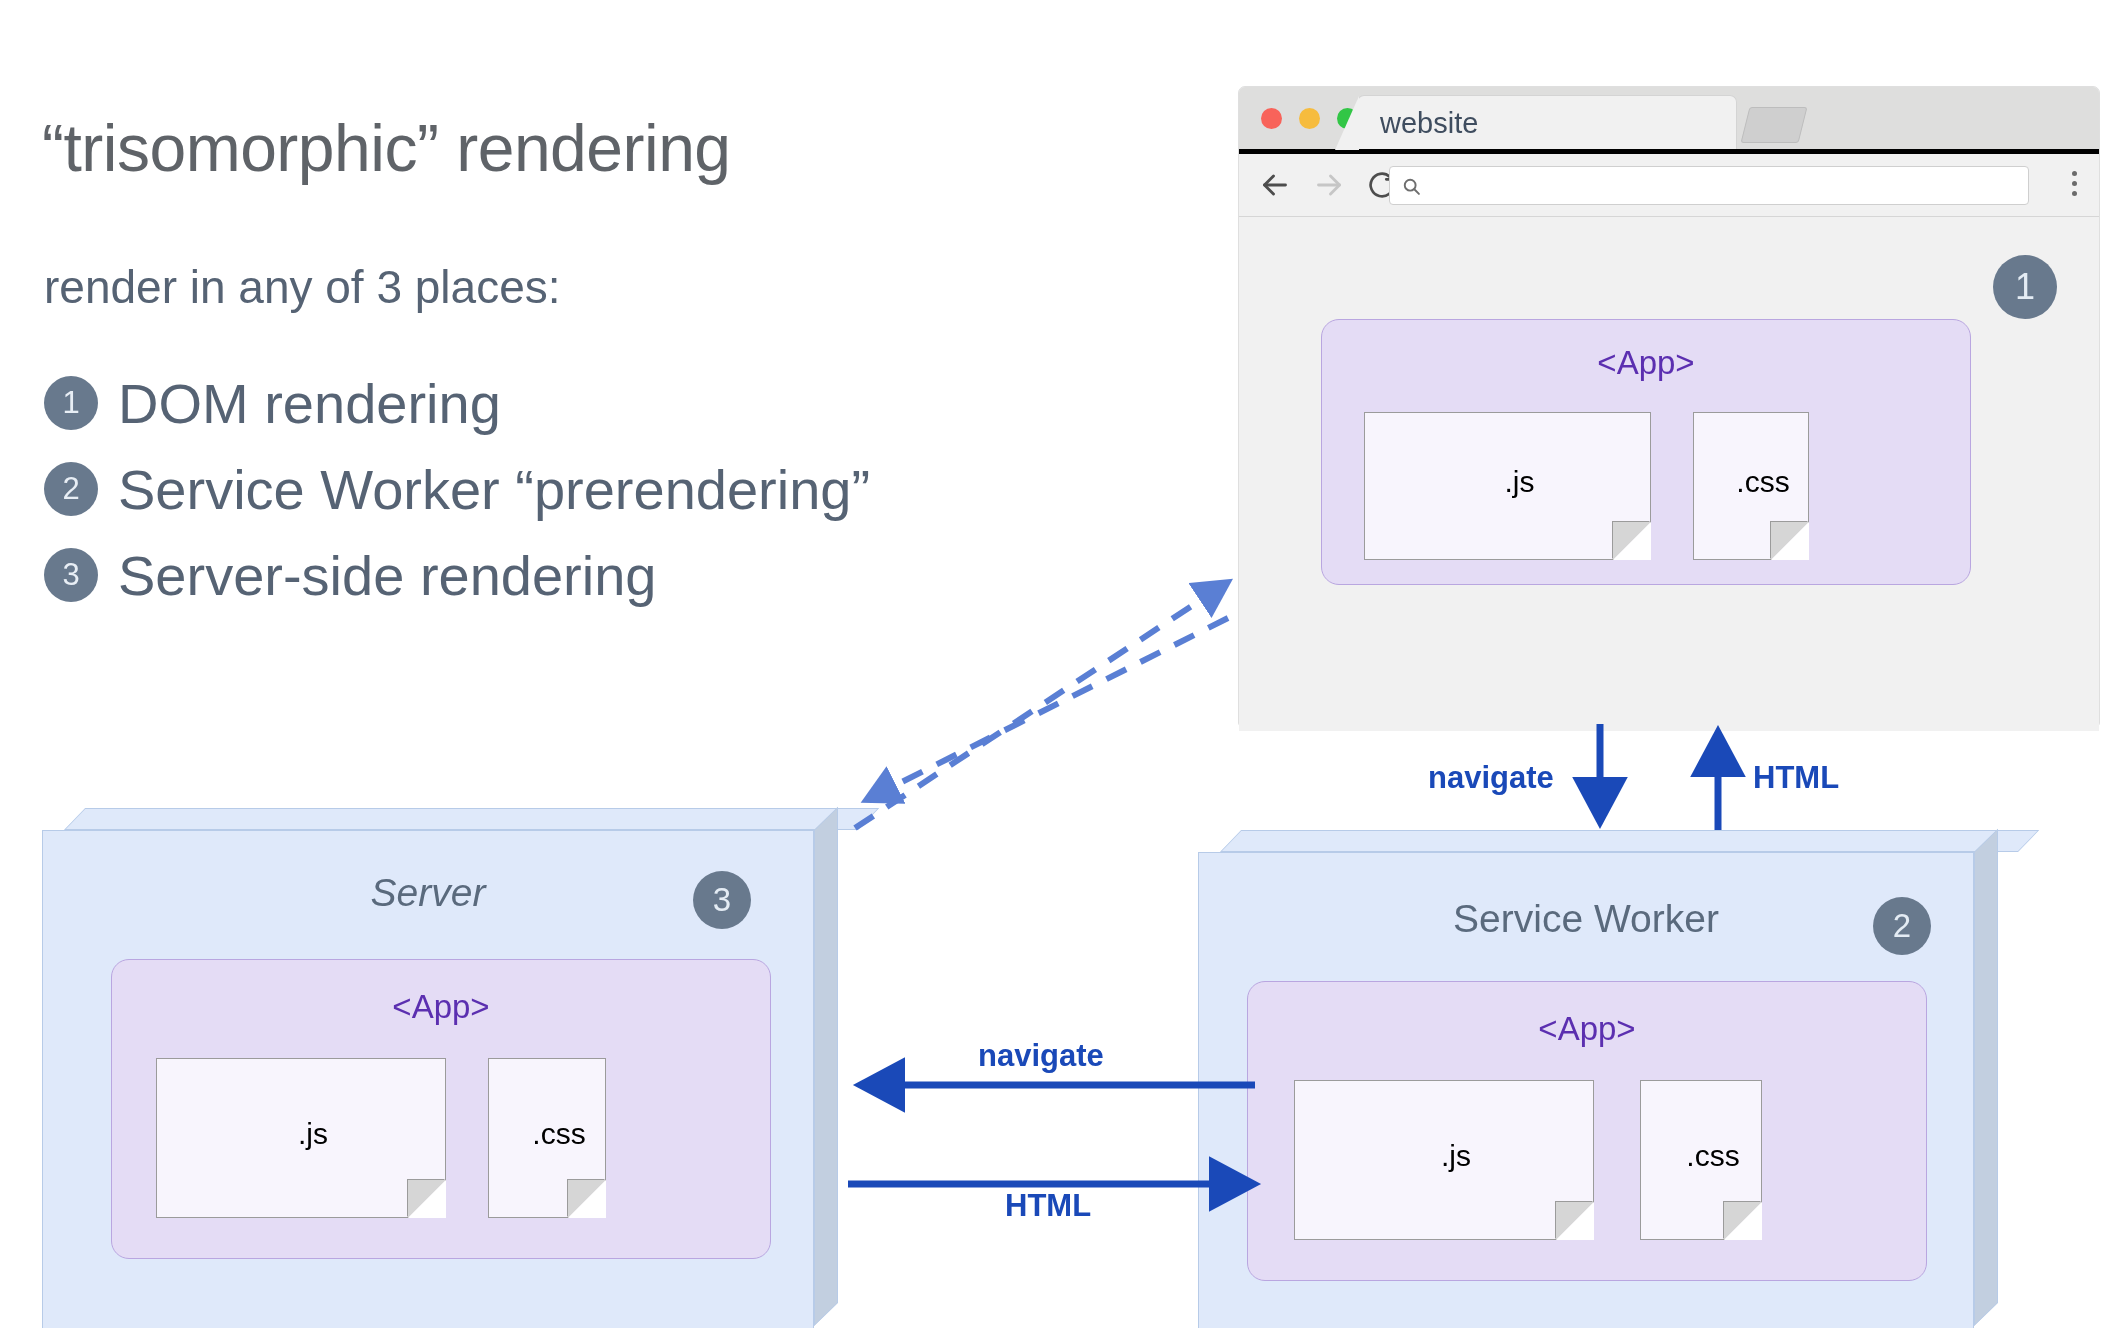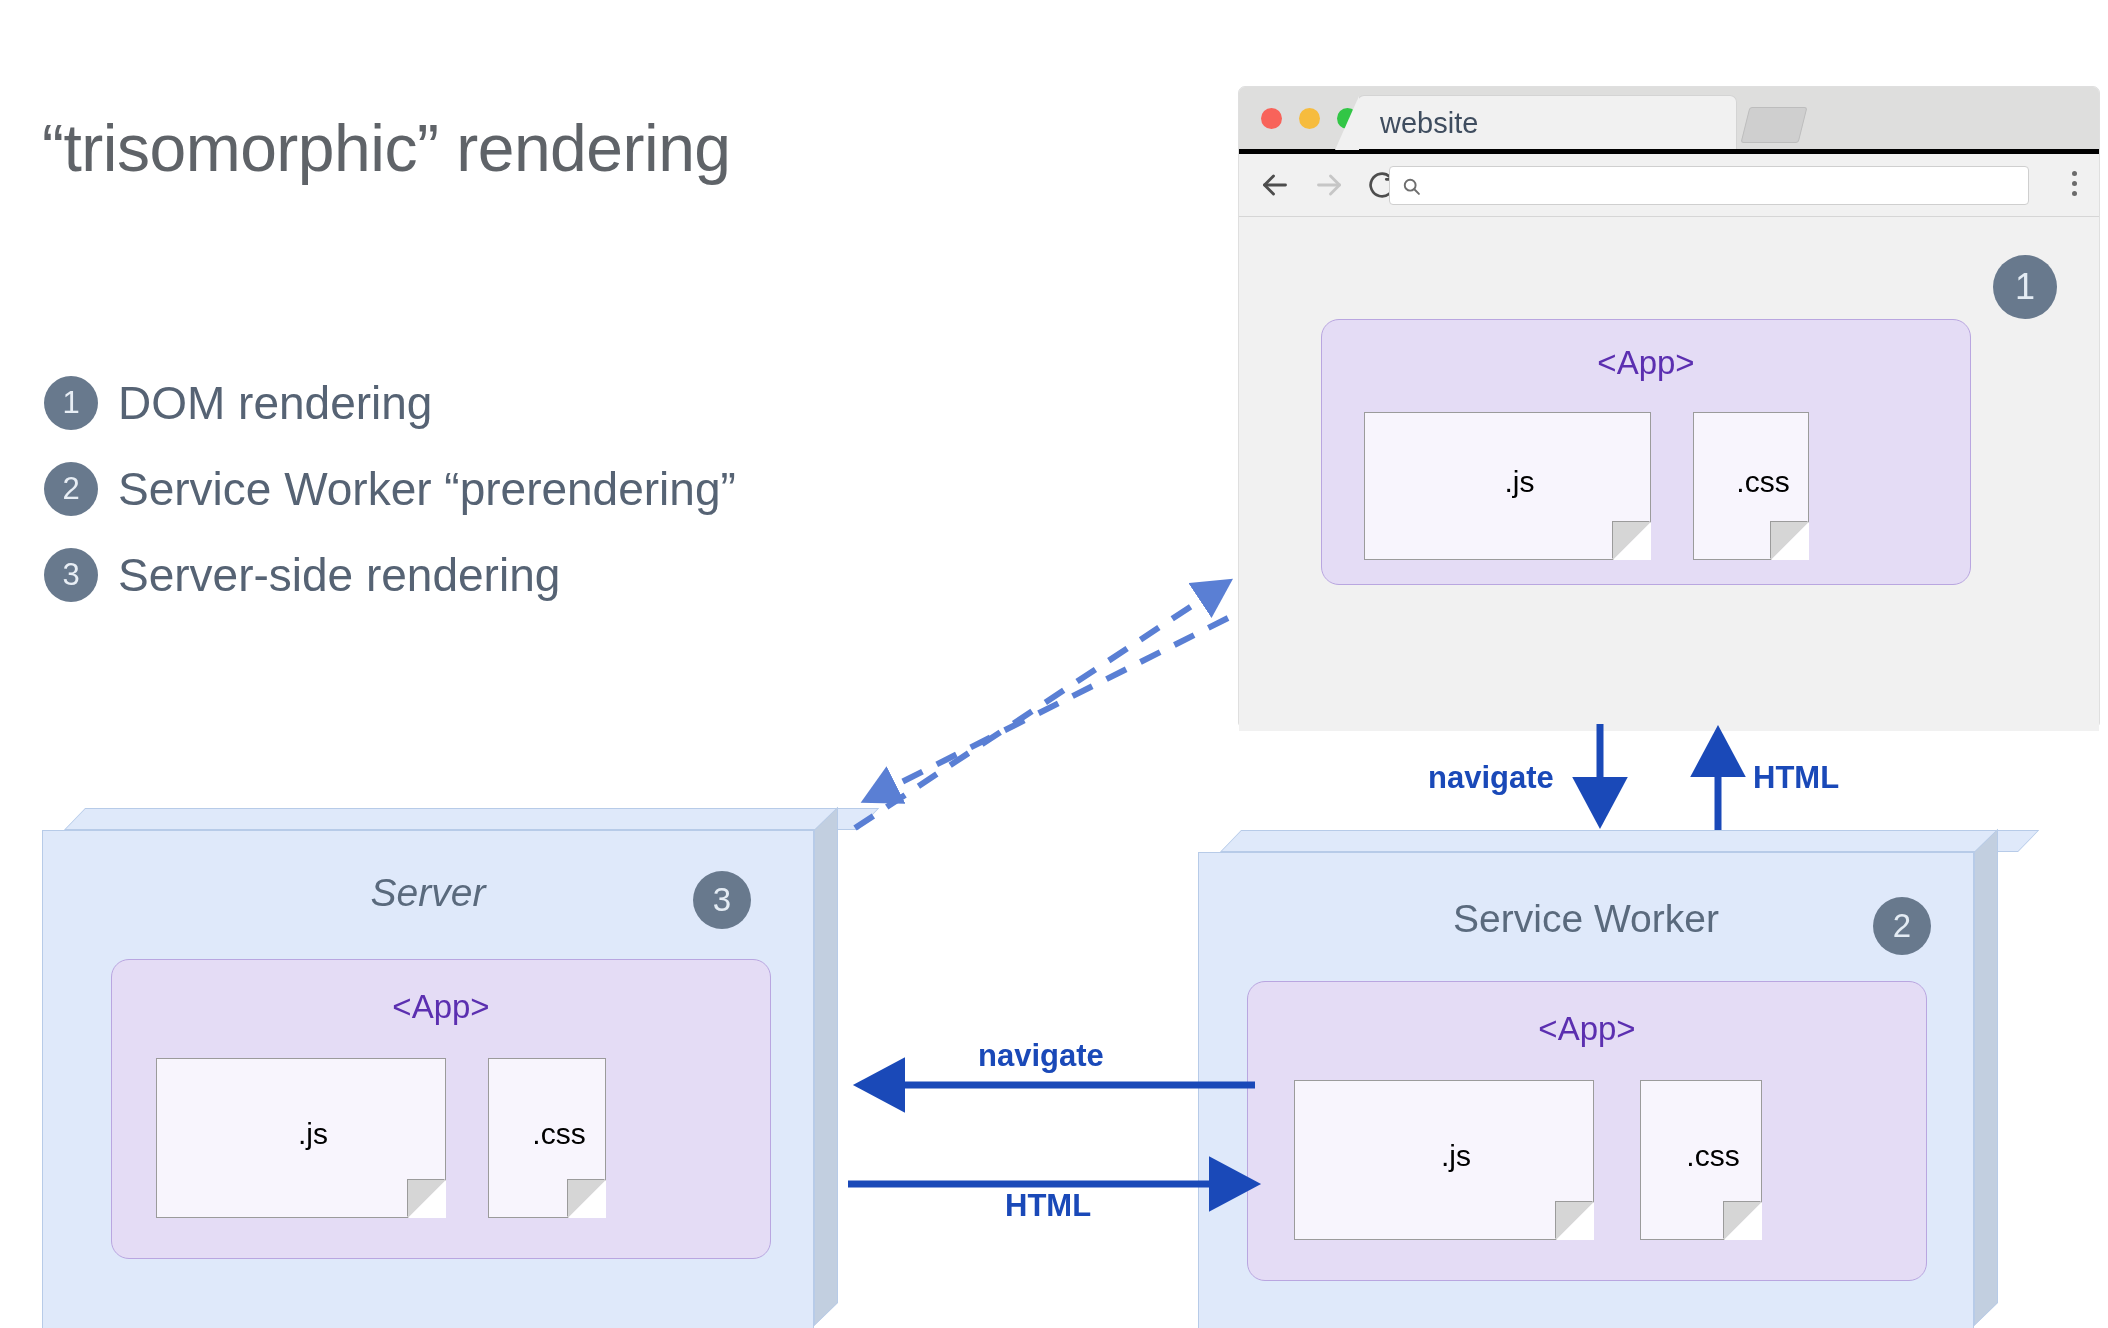--- a/index.html
+++ b/index.html
@@ -60,21 +60,21 @@
     border-radius: 50%;
     background: #68798d;
     color: #e8eef5;
     display: flex;
     align-items: center;
     justify-content: center;
     font-size: 31px;
     margin-right: 20px;
   }
   .list-label {
-    font-size: 46px;
+    font-size: 56px;
     color: #566374;
   }
 
   
   .browser {
     position: absolute;
     left: 1238px;
     top: 38px;
     width: 862px;
     height: 640px;
@@ -308,20 +308,21 @@
     height: 1328px;
     pointer-events: none;
   }
 </style>
 </head>
 <body>
 
 <div class="stage">
 
   <div class="title">“trisomorphic” rendering</div>
+  <div class="subtitle">render in any of 3 places:</div>
 
   <div class="list">
     <div class="list-item">
       <div class="badge">1</div>
       <div class="list-label">DOM rendering</div>
     </div>
     <div class="list-item">
       <div class="badge">2</div>
       <div class="list-label">Service Worker “prerendering”</div>
     </div>

